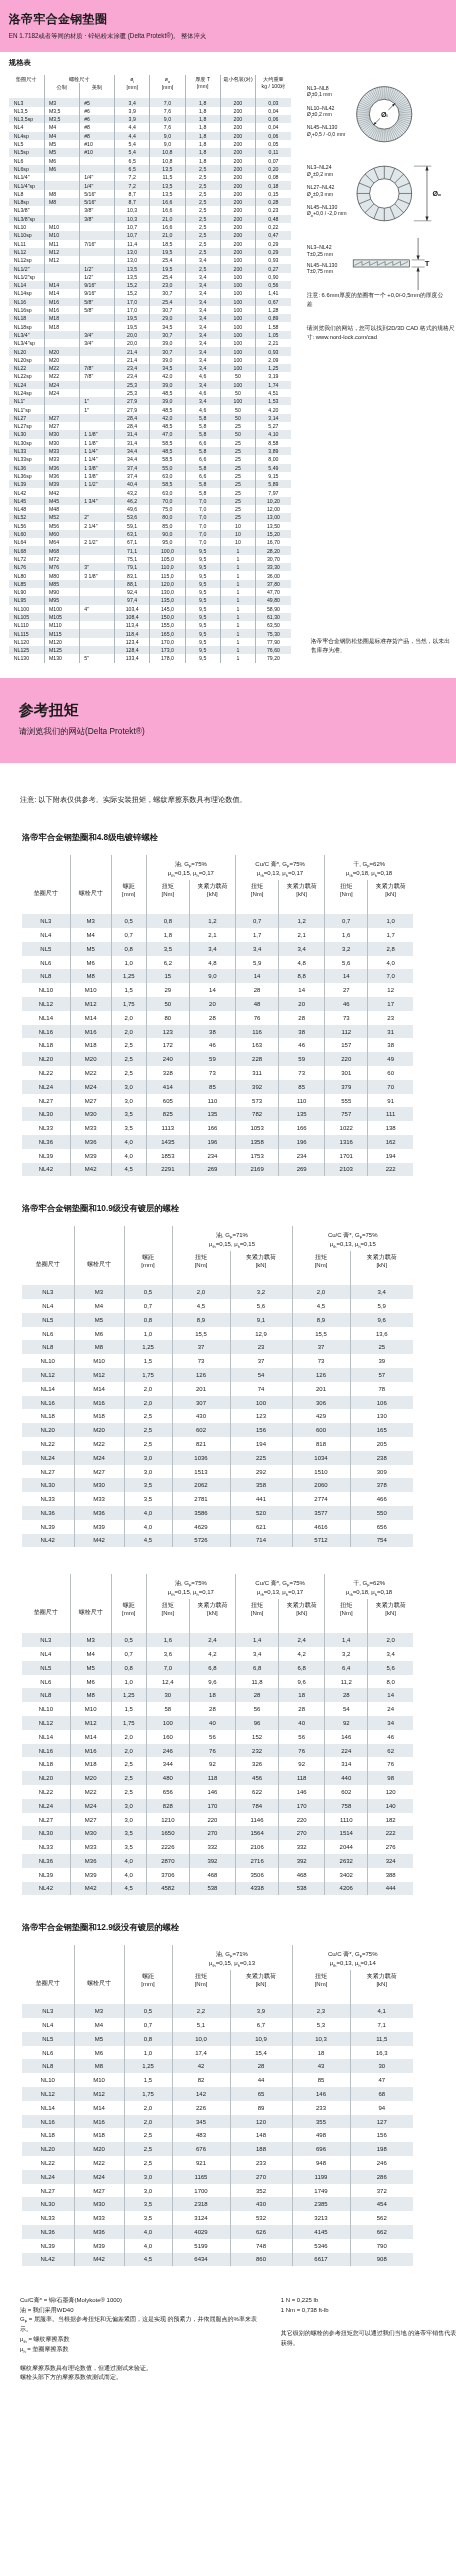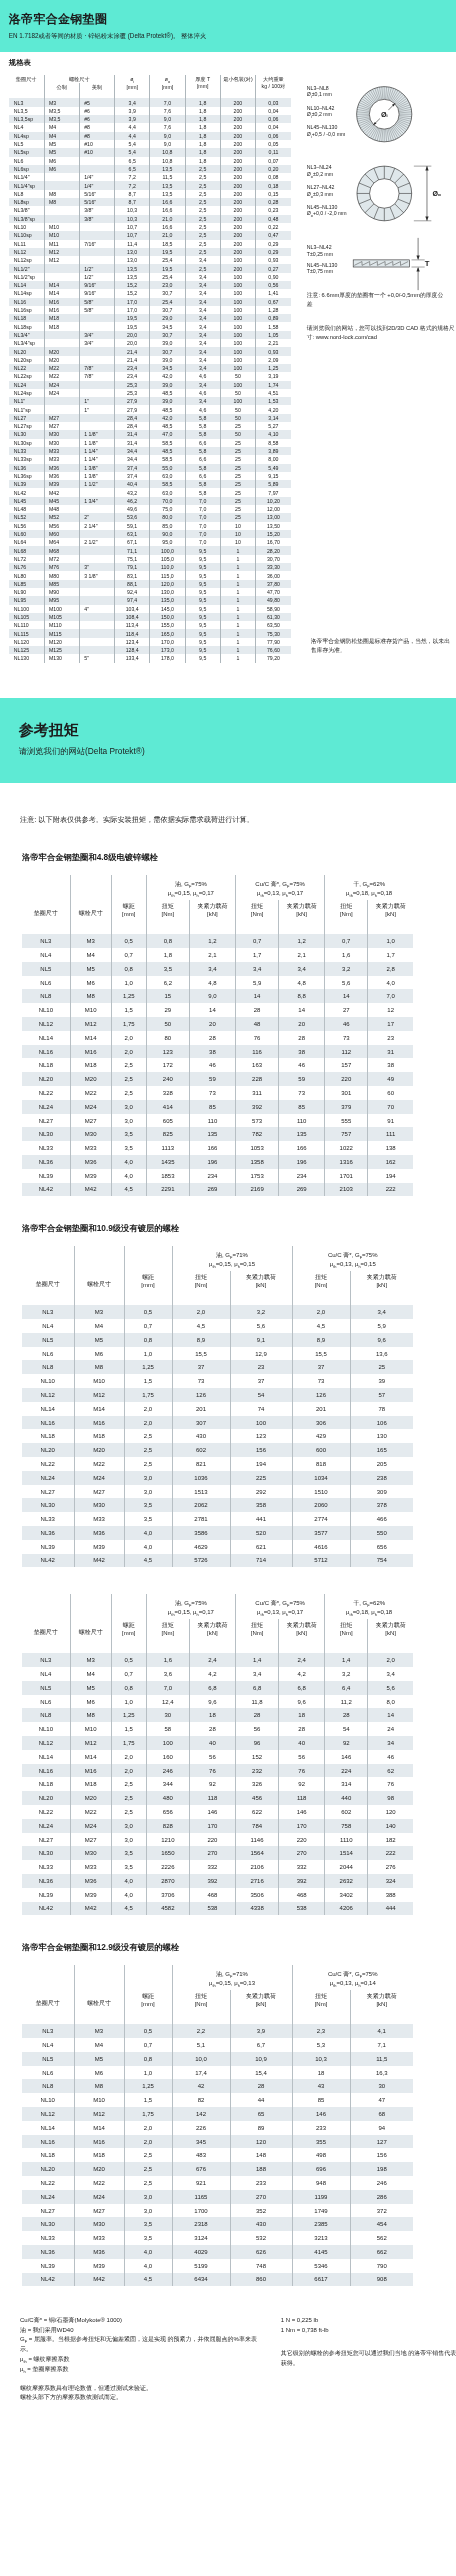--- a/index.html
+++ b/index.html
@@ -1,20 +1,20 @@
 <!DOCTYPE html>
 <html style="font-size:8.8px"><head>
 <meta charset="utf-8">
 <style>
   html,body{margin:0;padding:0;}
   body{
     width:457px;min-height:2576px;background:#ffffff;color:#1c1c1c;
     font-family:"Liberation Sans","DejaVu Sans",sans-serif;position:relative;
   }
-  .banner{background:#5eead4;}
+  .banner{background:#f9a8d4;}
   #banner1{padding:11px 11px 8.8px 8.8px;height:32px;box-sizing:content-box;}
   #banner1 h1{margin:0 0 3.9px 0;font-size:12px;font-weight:bold;letter-spacing:0.3px;}
   #banner1 .subtitle{font-size:6.3px;}
   
   #spec-section{position:relative;margin:6.6px 0 0 8.8px;height:606px;}
   .sec-heading{font-size:7.4px;font-weight:bold;margin:5.5px 0 6.6px 0;}
   table{border-collapse:collapse;}
   #spec-table{width:282px;font-size:5.2px;table-layout:fixed;}
   #spec-table th{font-weight:400;text-align:center;padding:0.6px 1.1px;}
   #spec-table td{height:8.3px;padding:0 1.1px;text-align:center;white-space:nowrap;overflow:hidden;}
@@ -25,21 +25,21 @@
   #spec-table tr.alt{background:#e4eaee;}
   #spec-table thead th{vertical-align:top;}
   #spec-table thead tr.sub th{padding-bottom:7.7px;}
   
   .tol-block{position:absolute;width:45px;font-size:5.2px;line-height:1.25;}
   .tol-pair{margin-bottom:4.4px;}
   .diag{position:absolute;}
   .note-small{position:absolute;font-size:5.8px;line-height:1.45;width:150px;}
   svg text{font-family:"Liberation Sans","DejaVu Sans",sans-serif;}
   
-  #banner2{margin-top:34px;padding:23px 11px 0 18.7px;height:62px;box-sizing:content-box;}
+  #banner2{margin-top:14px;padding:23px 11px 0 18.7px;height:62px;box-sizing:content-box;}
   #banner2 h2{margin:0 0 5.5px 0;font-size:15px;font-weight:bold;}
   #banner2 .subtitle2{font-size:8.3px;}
   #torque-notice{margin:32px 0 0 20px;font-size:7.2px;}
   .tq-sec{margin:26.4px 0 0 22px;}
   .tq-title{font-size:8.3px;font-weight:bold;margin:8px 0 12px 0;}
   .tq{width:391px;font-size:6px;table-layout:fixed;}
   .tq th{font-weight:400;text-align:center;padding:0 1.7px;}
   .tq td{height:13.8px;text-align:center;padding:0 1.7px;white-space:nowrap;}
   .tq td,.tq th{border-left:0.6px solid #b7bfc4;}
   .tq td:first-child,.tq th.nb{border-left:none;}
@@ -947,21 +947,21 @@
   <div class="note-small" style="left:298px;top:233px;width:138px;">注意: 6.6mm厚度的垫圈有一个 +0,0/-0,5mm的厚度公差</div>
   <div class="note-small" style="left:298px;top:266px;">请浏览我们的网站，您可以找到2D/3D CAD 格式的规格尺寸: www.nord-lock.com/cad</div>
   <div id="stock-note" style="left:302px;top:579px;">洛帝牢合金钢防松垫圈是标准存货产品，当然，以未出售库存为准。</div>
 </section>
 
 <header id="banner2" class="banner">
   <h2>参考扭矩</h2>
   <div class="subtitle2">请浏览我们的网站(Delta Protekt®)</div>
 </header>
 
-<div id="torque-notice">注意: 以下附表仅供参考。实际安装扭矩，需依据实际需求载荷进行计算。</div>
+<div id="torque-notice">注意: 以下附表仅供参考。实际安装扭矩，螺纹摩擦系数具有理论数值。</div>
 
 <section class="tq-sec">
   <div class="tq-title">洛帝牢合金钢垫圈和4.8级电镀锌螺栓</div>
   <table class="tq">
     <colgroup>
         <col style="width:48px">
         <col style="width:41px">
         <col style="width:35px">
         <col style="width:43px">
         <col style="width:46px">

